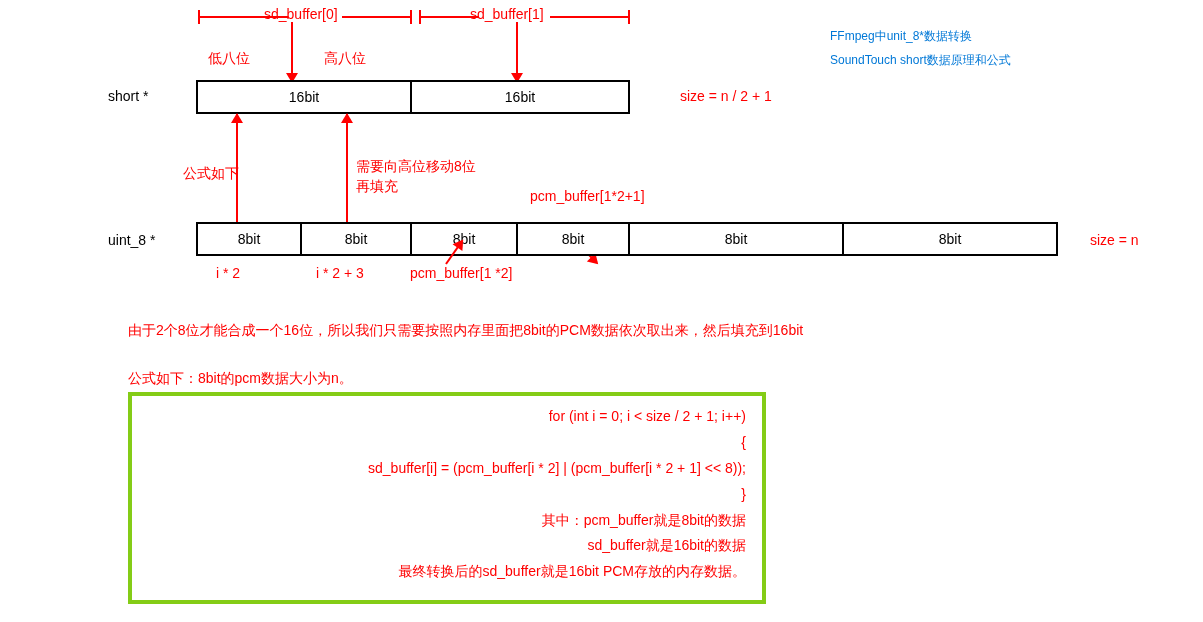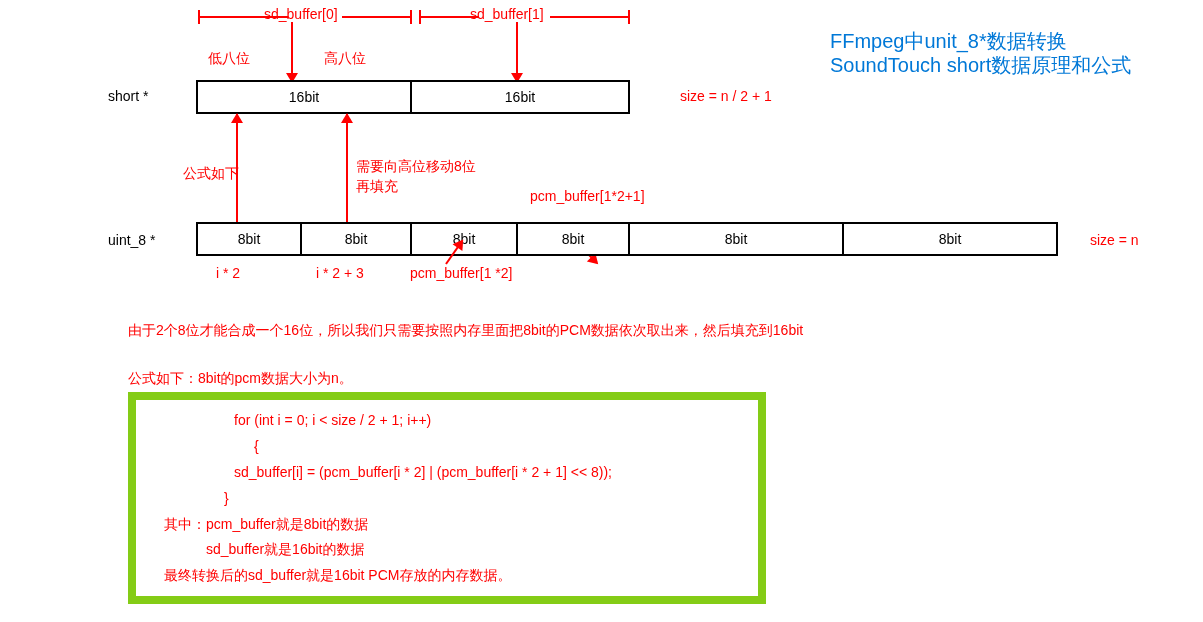--- a/index.html
+++ b/index.html
@@ -12,21 +12,21 @@
     color: #000;
   }
   .canvas {
     position: relative;
     width: 1203px;
     height: 622px;
   }
   .abs { position: absolute; }
   .red { color: #ff0000; }
   .blue { color: #0078d7; }
-  .title { font-size: 20px; }
+  .title { font-size: 12px; }
   .cell {
     border: 2px solid #000;
     display: flex;
     align-items: center;
     justify-content: center;
     background: #fff;
   }
   .arrow-v {
     width: 2px;
     background: #ff0000;
@@ -49,23 +49,24 @@
   }
   .tick {
     width: 2px;
     background: #ff0000;
   }
   .hline {
     height: 2px;
     background: #ff0000;
   }
   .code-box {
-    border: 8px solid #84cc16;
-    padding: 8px 28px;
+    border: 4px solid #84cc16;
+    padding: 8px 16px;
     line-height: 1.85;
+    text-align: right;
   }
   .diag-arrow {
     width: 2px;
     background: #ff0000;
     transform-origin: bottom center;
   }
   .diag-arrow::after {
     content: "";
     position: absolute;
     top: -2px;

